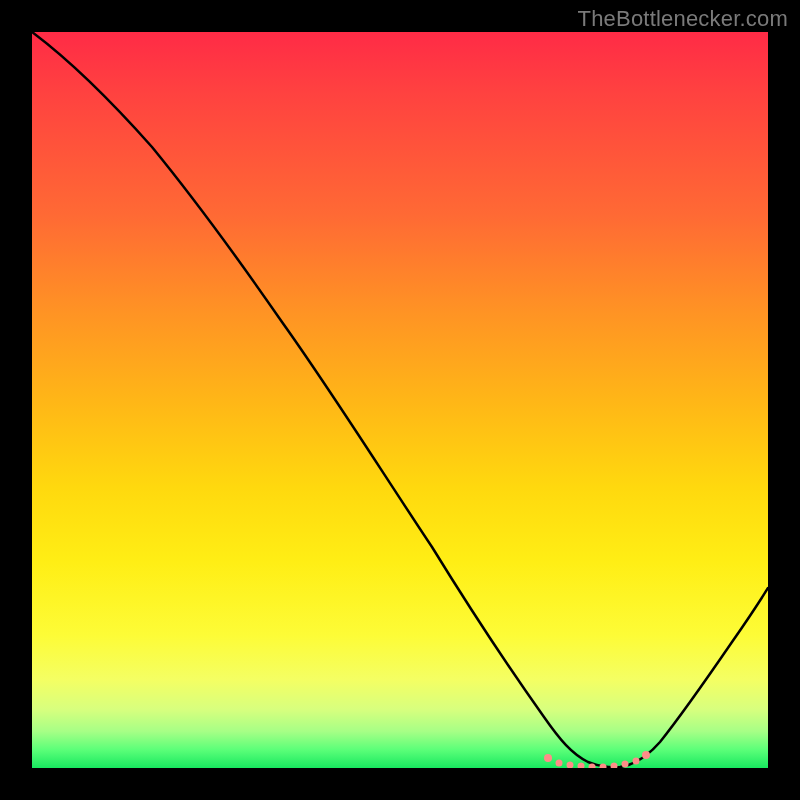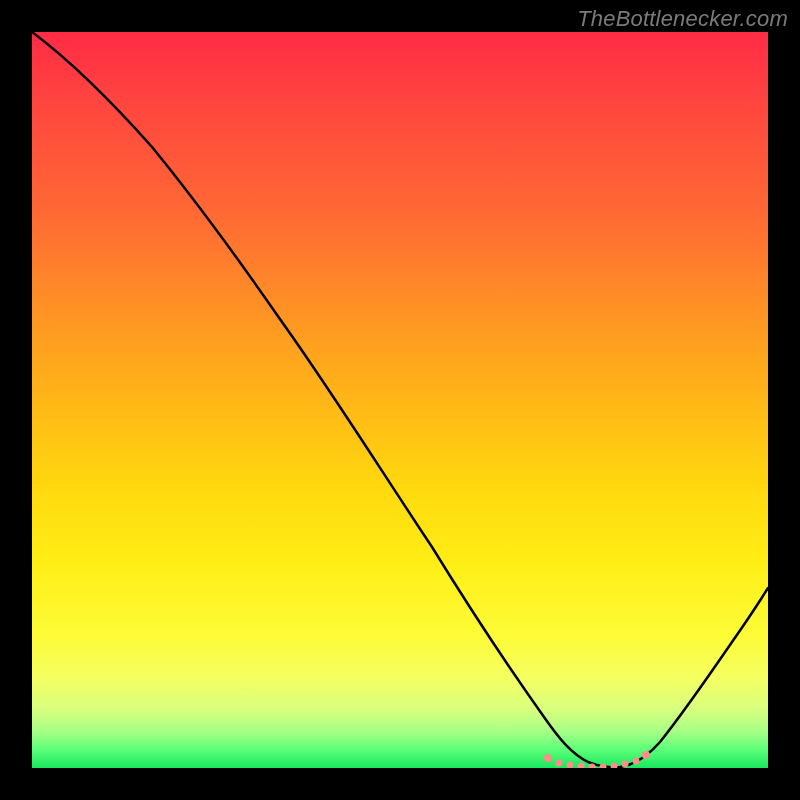--- a/index.html
+++ b/index.html
@@ -53,21 +53,20 @@
   }
   .watermark {
     position: absolute;
     top: 6px;
     right: 12px;
     color: #7a7a7a;
     font-size: 22px;
     font-weight: 500;
     letter-spacing: 0.2px;
     user-select: none;
-    font-style: italic;
   }
 </style>
 </head>
 <body>
 
 <div class="frame">
 
   <div class="plot-area">
     <div class="gradient-bg"></div>
 

